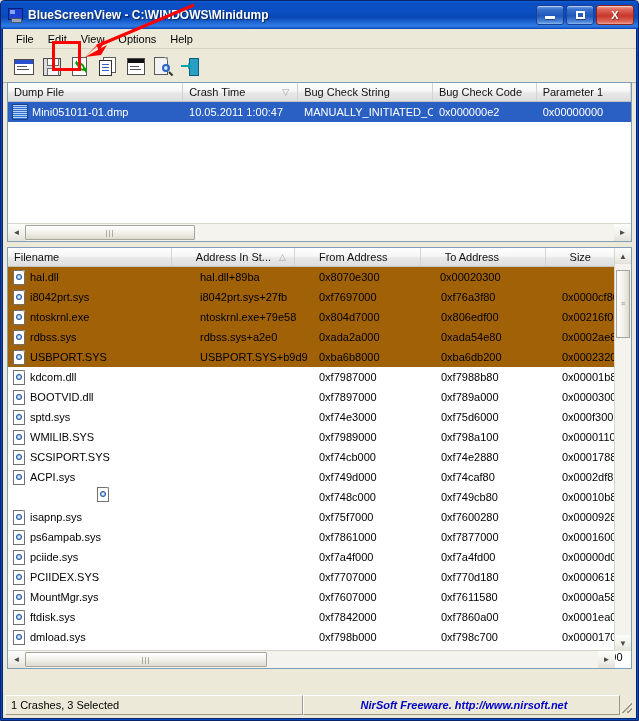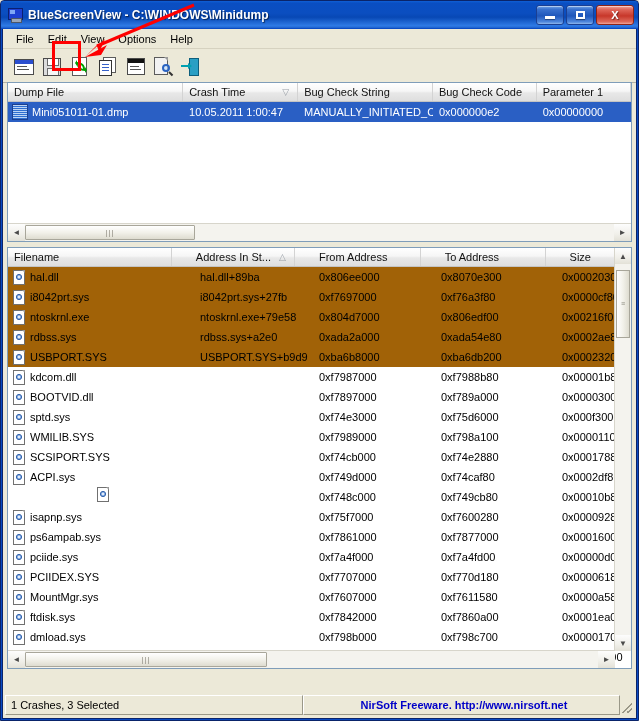--- a/index.html
+++ b/index.html
@@ -230,21 +230,21 @@
   
   .statusbar{
     position:absolute;left:2px;right:2px;bottom:3px;height:20px;
     display:flex;align-items:stretch;
   }
   .sb-pane{
     background:#ece9d8;border:1px solid #fff;border-right-color:#9a9888;border-bottom-color:#9a9888;
     box-sizing:border-box;display:flex;align-items:center;padding-left:5px;font-size:11px;color:#000;
   }
   .sb-pane.p1{width:298px;flex:0 0 auto;}
-  .sb-pane.p2{flex:1 1 auto;justify-content:center;color:#0000c8;font-weight:bold;}
+  .sb-pane.p2{flex:1 1 auto;justify-content:center;color:#0000c8;font-weight:bold;font-style:italic;}
   .sb-grip{
     width:14px;flex:0 0 auto;position:relative;
   }
   .sb-grip::after{
     content:"";position:absolute;right:2px;bottom:2px;width:10px;height:10px;
     background:
       linear-gradient(135deg,transparent 45%,#9a9888 45%,#9a9888 55%,transparent 55%),
       linear-gradient(135deg,transparent 70%,#9a9888 70%,#9a9888 80%,transparent 80%);
   }
   .splitter{
@@ -440,21 +440,20 @@
               <div class="fileicon">
                 <div class="pg"></div>
                 <svg class="gear" viewBox="0 0 8 8" width="8" height="8">
                   <circle cx="4" cy="4" r="2.6" fill="#8fb4e8" stroke="#2f5fa8" stroke-width="1"></circle>
                   <circle cx="4" cy="4" r="1" fill="#fff"></circle>
                 </svg>
               </div>
               <span>hal.dll</span>
             </div>
             <div class="cell" style="width: 119px;">hal.dll+89ba</div>
-            <div class="cell" style="width: 122px;">0x806ee000</div>
             <div class="cell" style="width: 121px;">0x8070e300</div>
             <div class="cell" style="width: 67px;">0x00020300</div>
           </div>
           <div class="row pink">
             <div class="cell icocell" style="width: 186px;">
               <div class="fileicon">
                 <div class="pg"></div>
                 <svg class="gear" viewBox="0 0 8 8" width="8" height="8">
                   <circle cx="4" cy="4" r="2.6" fill="#8fb4e8" stroke="#2f5fa8" stroke-width="1"></circle>
                   <circle cx="4" cy="4" r="1" fill="#fff"></circle>

